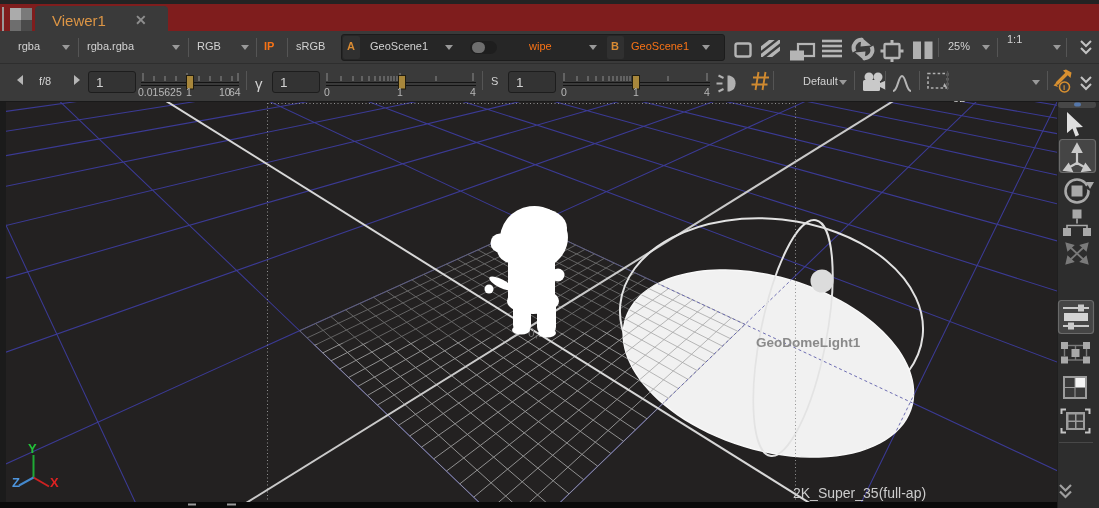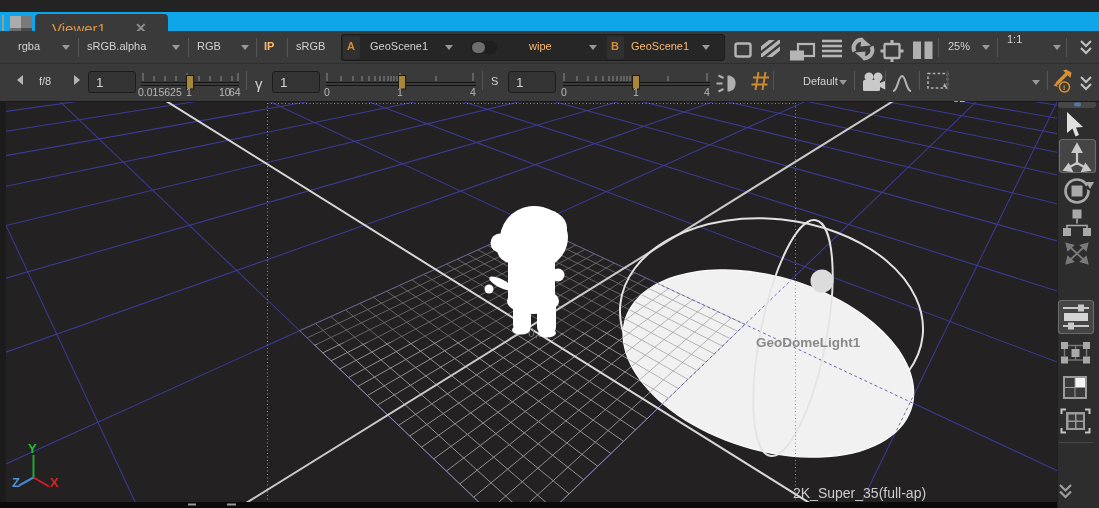--- a/index.html
+++ b/index.html
@@ -1,24 +1,24 @@
 <!DOCTYPE html>
 <html><head><meta charset="utf-8"><style>
 *{margin:0;padding:0;box-sizing:border-box}
 html,body{width:1099px;height:508px;overflow:hidden;background:#232323;font-family:"Liberation Sans",sans-serif}
-.tabbar{position:absolute;left:0;top:12px;width:1099px;height:31px;background:#0ea5e9}
+.tabbar{position:absolute;left:0;top:4px;width:1099px;height:31px;background:#7f1d1d}
 .tab{position:absolute;left:35px;top:2px;width:133px;height:29px;background:#3a3a3a;border-radius:4px 4px 0 0;}
 .tab span{position:absolute;left:17px;top:6px;font-size:15px;color:#dc9545}
 .tab .x{position:absolute;left:100px;top:6px;font-size:14px;font-weight:bold;color:#8d8d8d}
 .paneicon{position:absolute;left:10px;top:4px;width:22px;height:23px}
 .vline{position:absolute;left:2px;top:3px;width:2px;height:26px;background:#9a9a9a}
 .row1{position:absolute;left:0;top:31px;width:1099px;height:33px;background:#3a3a3a;border-bottom:1px solid #2e2e2e}
 .row2{position:absolute;left:0;top:64px;width:1099px;height:38px;background:#3a3a3a;border-bottom:1px solid #191919}
 .t{position:absolute;font-size:11px;color:#d2d2d2;white-space:nowrap}
-.dim{color:#fdba74}
+.dim{color:#f97316}
 .sep{position:absolute;width:1px;background:#555;top:7px;height:19px}
 .arr{position:absolute;width:0;height:0;border-left:4px solid transparent;border-right:4px solid transparent;border-top:5px solid #999}
 .orange{color:#d98b33}
 .ibox{position:absolute;background:#333333;border:1px solid #1d1d1d;border-radius:3px;color:#d2d2d2;font-size:13.5px}
 .ibox span{position:absolute;left:7px;top:3px}
 </style></head><body>
 <div class="tabbar">
 <div class="vline"></div>
 <svg class="paneicon" width="22" height="23">
       <rect x="0" y="0" width="11" height="12" fill="#ababab"></rect>
@@ -28,21 +28,21 @@
     </svg>
 <div class="tab">
       <span>Viewer1</span>
       <span class="x">✕</span>
     </div>
 </div>
 <div class="row1">
     <div class="t" style="left:18px;top:9px;">rgba</div>
     <div class="arr" style="left:62px;top:14px"></div>
     <div class="sep" style="left:78px"></div>
-    <div class="t" style="left:87px;top:9px;">sRGB.alpha</div>
+    <div class="t" style="left:87px;top:9px;">rgba.rgba</div>
     <div class="arr" style="left:172px;top:14px"></div>
     <div class="sep" style="left:188px"></div>
     <div class="t" style="left:197px;top:9px;">RGB</div>
     <div class="arr" style="left:241px;top:14px"></div>
     <div class="sep" style="left:256px"></div>
     <div class="t dim" style="left:264px;top:9px;font-weight:bold">IP</div>
     <div class="sep" style="left:287px"></div>
     <div class="t" style="left:296px;top:9px;">sRGB</div>
     <div style="position:absolute;left:341px;top:3px;width:384px;height:27px;background:#262626;border:1px solid #1c1c1c;border-radius:3px"></div>
     <div style="position:absolute;left:343px;top:5px;width:17px;height:23px;background:#303030;border-radius:2px"></div>

